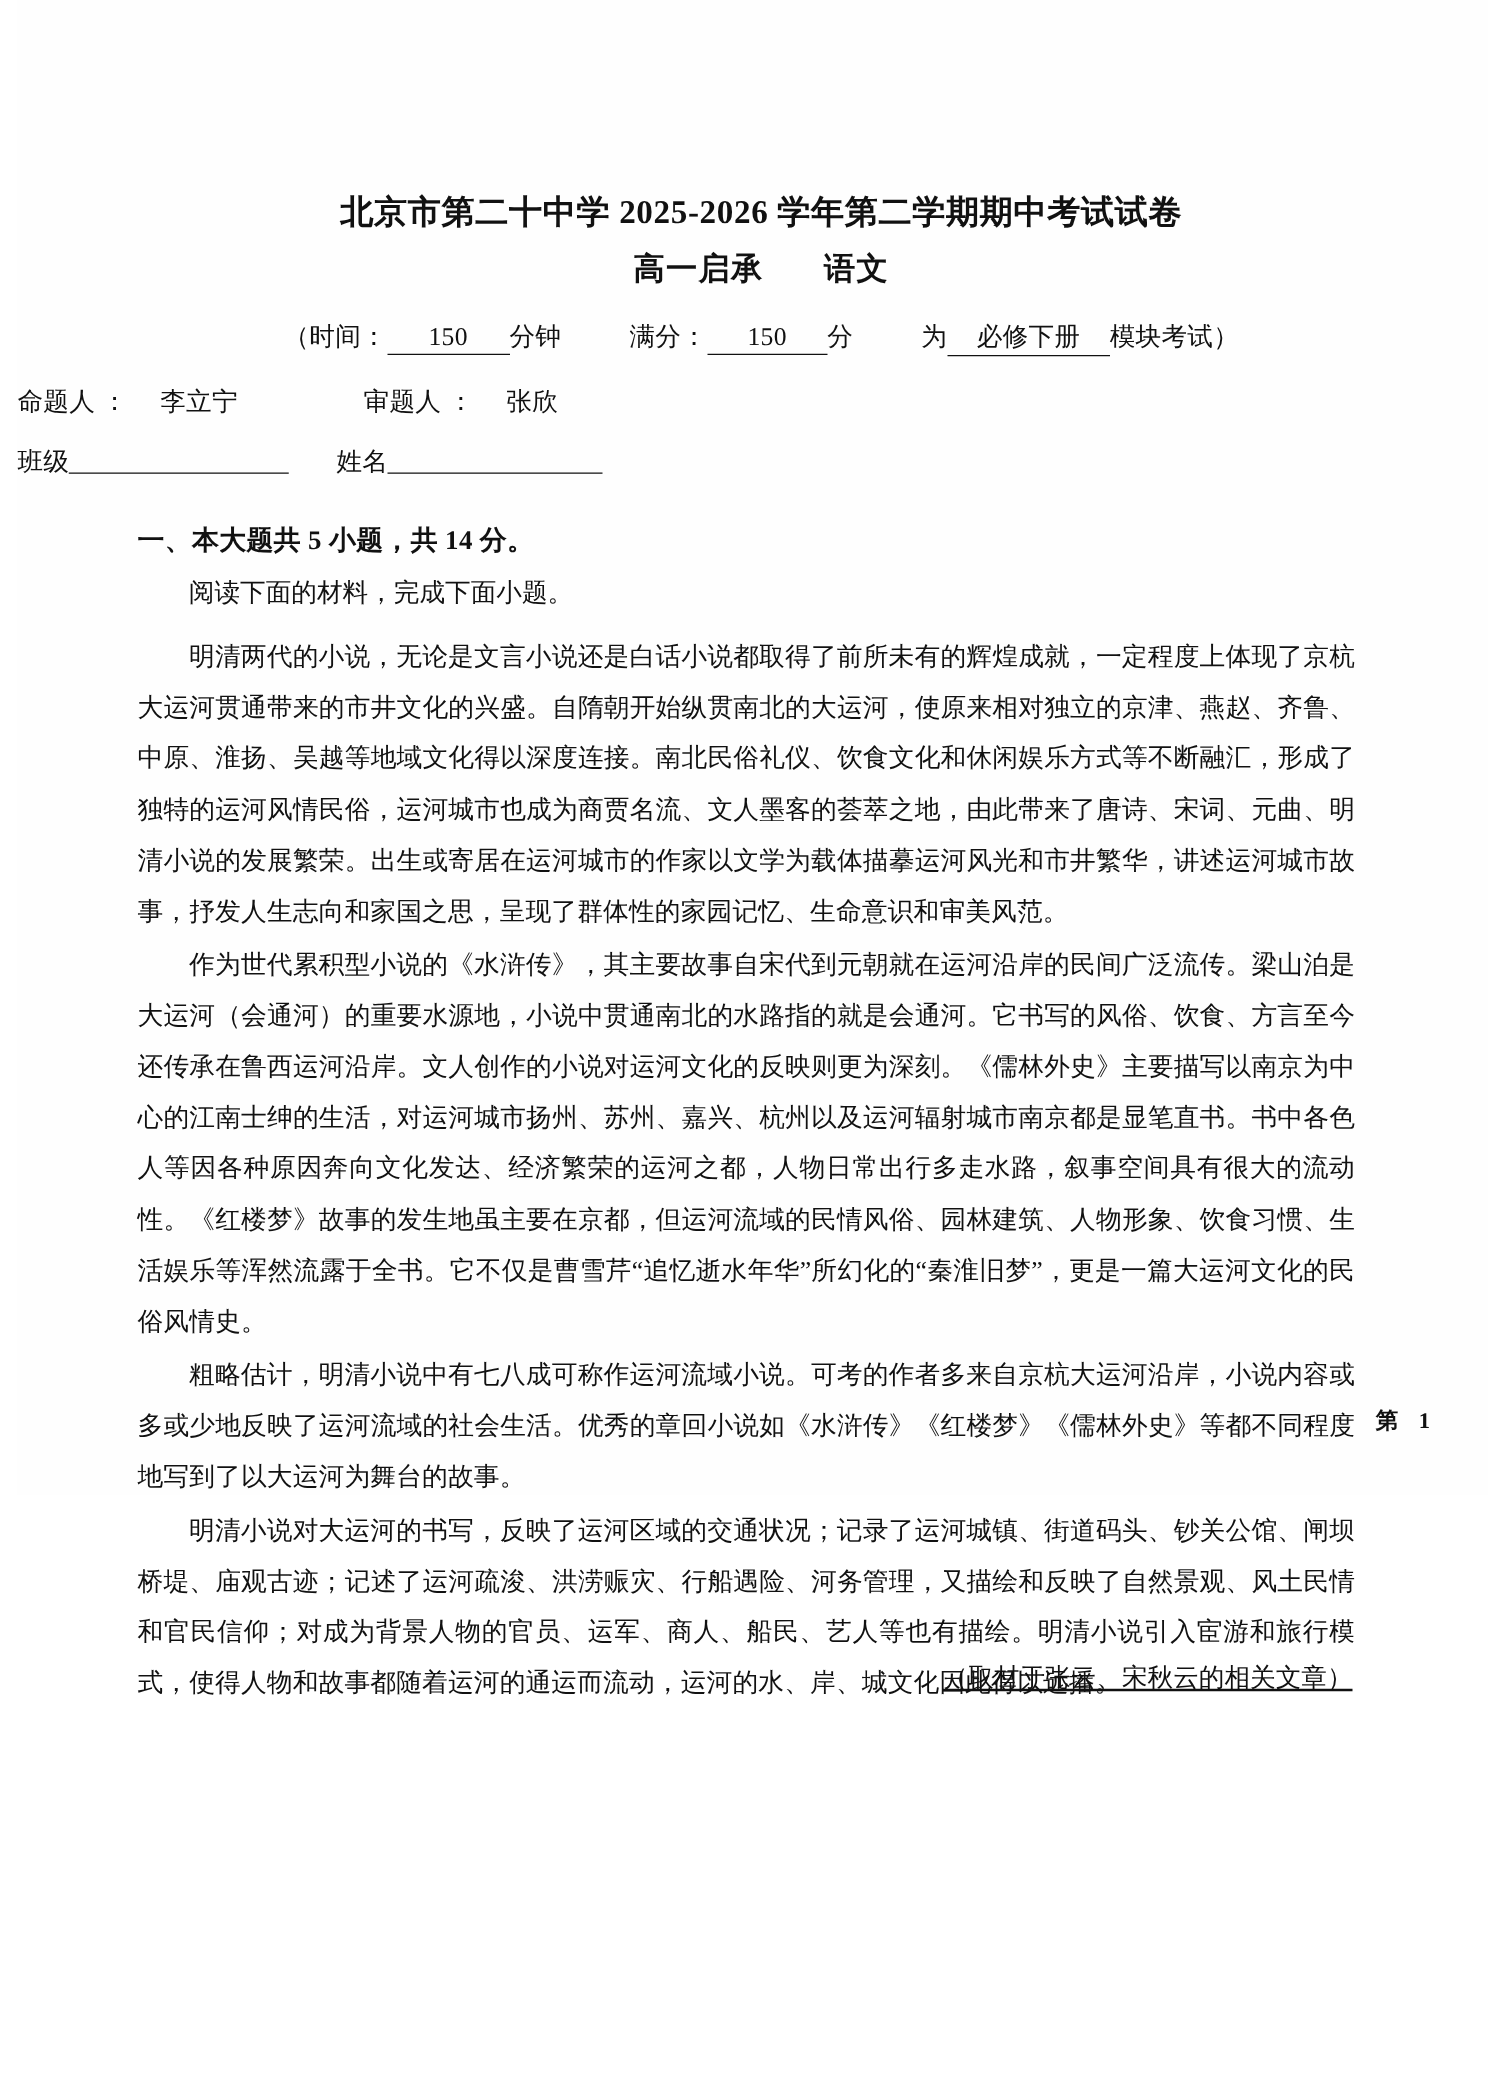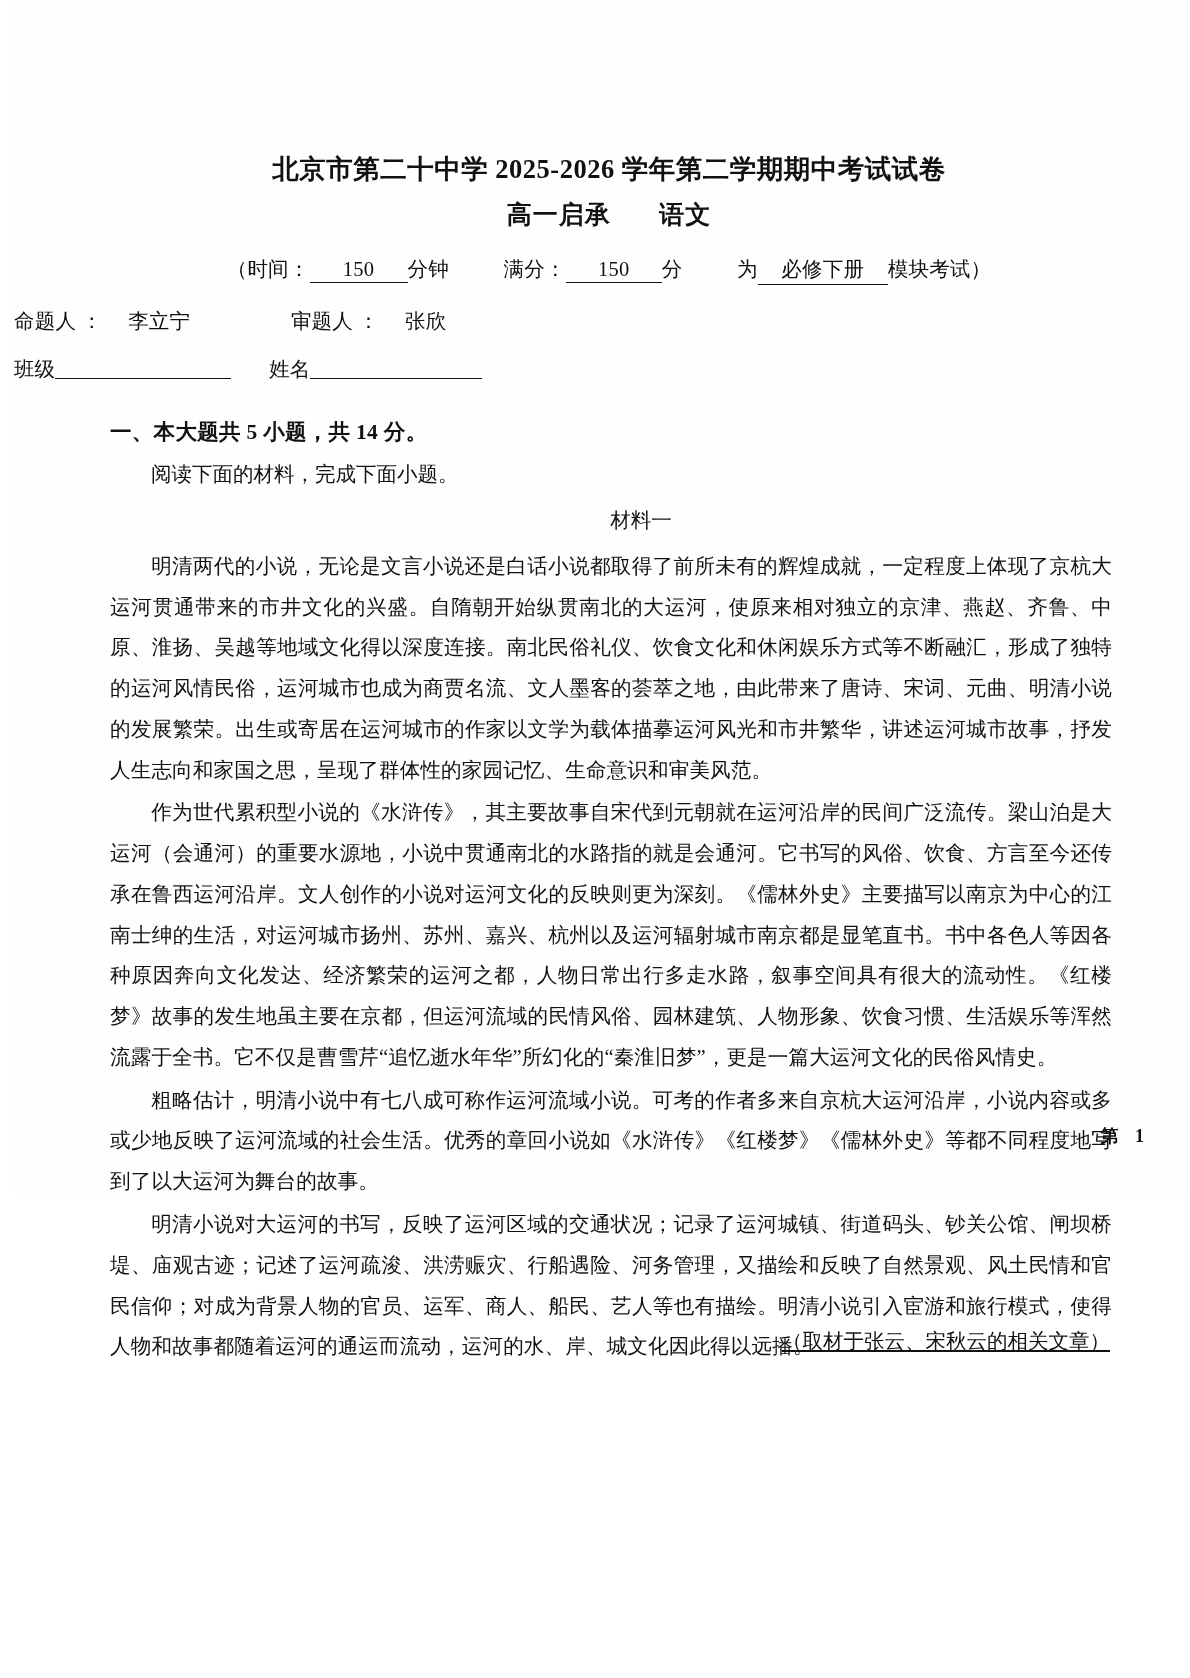--- a/index.html
+++ b/index.html
@@ -83,21 +83,21 @@
     display: inline-block;
     border-bottom: 1.7px solid #111;
     width: 176px;
     vertical-align: -3px;
   }
   .blank-line.short { width: 172px; }
   .meta-blanks .sp-between { display: inline-block; width: 28px; }
 
   
   .content {
-    margin: 34px 92px 0 96px;
+    margin: 34px 120px 0 96px;
   }
   .section-heading {
     font-size: 21.5px;
     font-weight: bold;
     letter-spacing: 0.3px;
     margin-bottom: 14px;
   }
   .instruction {
     font-size: 20.5px;
     text-indent: 2em;
@@ -172,21 +172,20 @@
     <span class="sp-between"></span>
     <span>姓名</span><span class="blank-line short"></span>
   </div>
 
   <div class="content">
 
     <div class="section-heading">一、本大题共 5 小题，共 14 分。</div>
 
     <div class="instruction">阅读下面的材料，完成下面小题。</div>
 
-    <div class="material-label">材料一</div>
 
     <p class="para">明清两代的小说，无论是文言小说还是白话小说都取得了前所未有的辉煌成就，一定程度上体现了京杭大运河贯通带来的市井文化的兴盛。自隋朝开始纵贯南北的大运河，使原来相对独立的京津、燕赵、齐鲁、中原、淮扬、吴越等地域文化得以深度连接。南北民俗礼仪、饮食文化和休闲娱乐方式等不断融汇，形成了独特的运河风情民俗，运河城市也成为商贾名流、文人墨客的荟萃之地，由此带来了唐诗、宋词、元曲、明清小说的发展繁荣。出生或寄居在运河城市的作家以文学为载体描摹运河风光和市井繁华，讲述运河城市故事，抒发人生志向和家国之思，呈现了群体性的家园记忆、生命意识和审美风范。</p>
     <p class="para">作为世代累积型小说的《水浒传》，其主要故事自宋代到元朝就在运河沿岸的民间广泛流传。梁山泊是大运河（会通河）的重要水源地，小说中贯通南北的水路指的就是会通河。它书写的风俗、饮食、方言至今还传承在鲁西运河沿岸。文人创作的小说对运河文化的反映则更为深刻。《儒林外史》主要描写以南京为中心的江南士绅的生活，对运河城市扬州、苏州、嘉兴、杭州以及运河辐射城市南京都是显笔直书。书中各色人等因各种原因奔向文化发达、经济繁荣的运河之都，人物日常出行多走水路，叙事空间具有很大的流动性。《红楼梦》故事的发生地虽主要在京都，但运河流域的民情风俗、园林建筑、人物形象、饮食习惯、生活娱乐等浑然流露于全书。它不仅是曹雪芹“追忆逝水年华”所幻化的“秦淮旧梦”，更是一篇大运河文化的民俗风情史。</p>
     <p class="para">粗略估计，明清小说中有七八成可称作运河流域小说。可考的作者多来自京杭大运河沿岸，小说内容或多或少地反映了运河流域的社会生活。优秀的章回小说如《水浒传》《红楼梦》《儒林外史》等都不同程度地写到了以大运河为舞台的故事。</p>
     <p class="para">明清小说对大运河的书写，反映了运河区域的交通状况；记录了运河城镇、街道码头、钞关公馆、闸坝桥堤、庙观古迹；记述了运河疏浚、洪涝赈灾、行船遇险、河务管理，又描绘和反映了自然景观、风土民情和官民信仰；对成为背景人物的官员、运军、商人、船民、艺人等也有描绘。明清小说引入宦游和旅行模式，使得人物和故事都随着运河的通运而流动，运河的水、岸、城文化因此得以远播。</p>
 
     <div class="attr-row">
       <div class="attribution">（取材于张云、宋秋云的相关文章）</div>
     </div>
   </div>

